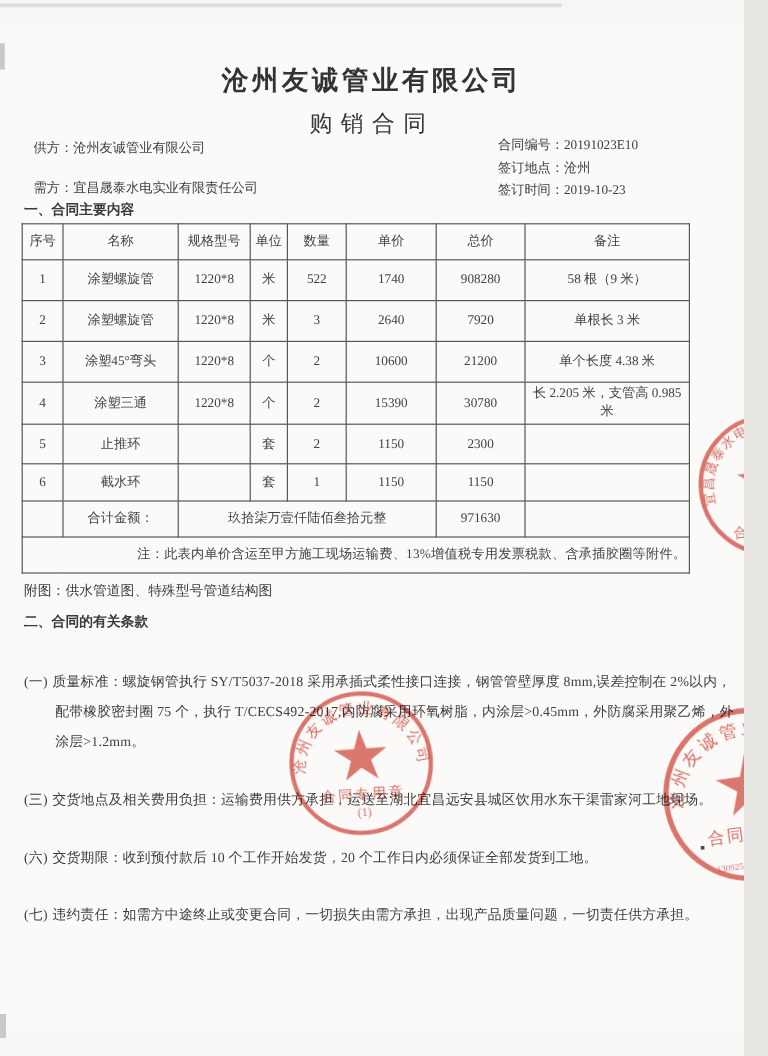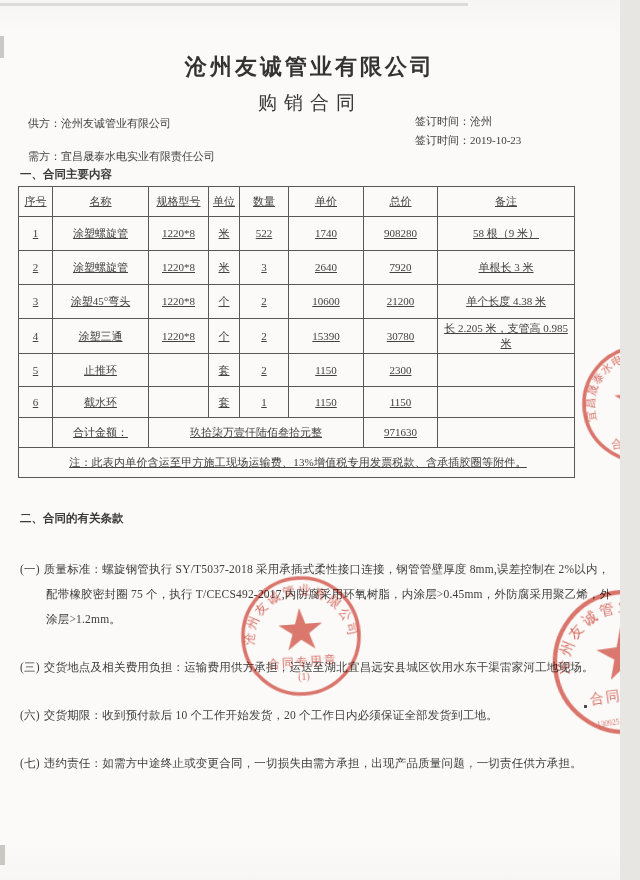--- a/index.html
+++ b/index.html
@@ -22,24 +22,24 @@
   .meta-buyer{left:28px;top:149px;}
   .meta-right{left:415px;top:112px;line-height:19px;}
   .meta-right div{white-space:nowrap;}
 
   .sec-heading{position:absolute;font-size:11.5px;color:#3a3a3a;white-space:nowrap;}
   .sec1{left:20px;top:167px;font-weight:bold;}
   .sec2{left:20px;top:511px;font-weight:600;}
   .attachment{position:absolute;left:20px;top:485px;font-size:11.5px;white-space:nowrap;}
 
   table.goods{position:absolute;left:18px;top:186px;width:556px;border-collapse:collapse;
-    table-layout:fixed;font-size:11px;color:#424242;text-decoration:underline;}
+    table-layout:fixed;font-size:11px;color:#424242;}
   table.goods td,table.goods th{border:1px solid #585858;text-align:center;
     vertical-align:middle;padding:0 2px;font-weight:normal;overflow:hidden;line-height:1.35;}
-  table.goods .note-cell{text-align:center;padding-left:5px;font-size:11px;letter-spacing:.2px;}
+  table.goods .note-cell{text-align:right;padding-left:5px;font-size:11px;letter-spacing:.2px;}
   tr.hh{height:30px;} tr.h1{height:34px;} tr.h2{height:34px;} tr.h3{height:34px;}
   tr.h4{height:35px;} tr.h5{height:33px;} tr.h6{height:31px;}
   tr.ht{height:30px;} tr.hn{height:30px;}
 
   .clauses{position:absolute;left:20px;top:534px;width:600px;font-size:11.5px;
     line-height:25px;color:#3d3d3d;letter-spacing:.2px;}
   .clause{padding-left:26px;text-indent:-26px;margin-bottom:2px;margin-top:23px;}
   .clause .cno{margin-right:4px;}
 
   .stamp{position:absolute;mix-blend-mode:multiply;opacity:.9;filter:blur(.25px);}
@@ -58,21 +58,22 @@
   <div class="speck" style="left:0;top:36px;width:4px;height:22px;"></div>
   <div class="speck" style="left:0;top:845px;width:5px;height:20px;"></div>
   <div class="speck" style="left:584px;top:705px;width:3px;height:3px;opacity:.9;background:#3a3a3a;"></div>
 
   <div class="company-title">沧州友诚管业有限公司</div>
   <div class="doc-title">购销合同</div>
 
   <div class="meta meta-supplier">供方：沧州友诚管业有限公司</div>
   <div class="meta meta-buyer">需方：宜昌晟泰水电实业有限责任公司</div>
   <div class="meta meta-right">
-    <div>签订时间：沧州</div>
+    <div>合同编号：20191023E10</div>
+    <div>签订地点：沧州</div>
     <div>签订时间：2019-10-23</div>
   </div>
 
   <div class="sec-heading sec1">一、合同主要内容</div>
 
   <table class="goods">
     <colgroup>
       <col style="width:34px">
         <col style="width:96px">
         <col style="width:60px">
@@ -159,20 +160,21 @@
       <td colspan="4">玖拾柒万壹仟陆佰叁拾元整</td>
       <td>971630</td>
       <td></td>
     </tr>
     <tr class="hn">
       <td colspan="8" class="note-cell">注：此表内单价含运至甲方施工现场运输费、13%增值税专用发票税款、含承插胶圈等附件。</td>
     </tr>
   </tbody>
     </table>
 
+  <div class="attachment">附图：供水管道图、特殊型号管道结构图</div>
   <div class="sec-heading sec2">二、合同的有关条款</div>
 
   <div class="clauses">
     <div class="clause"><span class="cno">(一)</span><span>质量标准：螺旋钢管执行 SY/T5037-2018 采用承插式柔性接口连接，钢管管壁厚度 8mm,误差控制在 2%以内，配带橡胶密封圈 75 个，执行 T/CECS492-2017,内防腐采用环氧树脂，内涂层&gt;0.45mm，外防腐采用聚乙烯，外涂层&gt;1.2mm。</span></div>
     <div class="clause"><span class="cno">(三)</span><span>交货地点及相关费用负担：运输费用供方承担，运送至湖北宜昌远安县城区饮用水东干渠雷家河工地现场。</span></div>
     <div class="clause"><span class="cno">(六)</span><span>交货期限：收到预付款后 10 个工作开始发货，20 个工作日内必须保证全部发货到工地。</span></div>
     <div class="clause"><span class="cno">(七)</span><span>违约责任：如需方中途终止或变更合同，一切损失由需方承担，出现产品质量问题，一切责任供方承担。</span></div>
   </div>
 
   <svg class="stamp" style="left:566px;top:329px;transform:rotate(-6deg);" width="150" height="150" viewBox="0 0 150 150">

